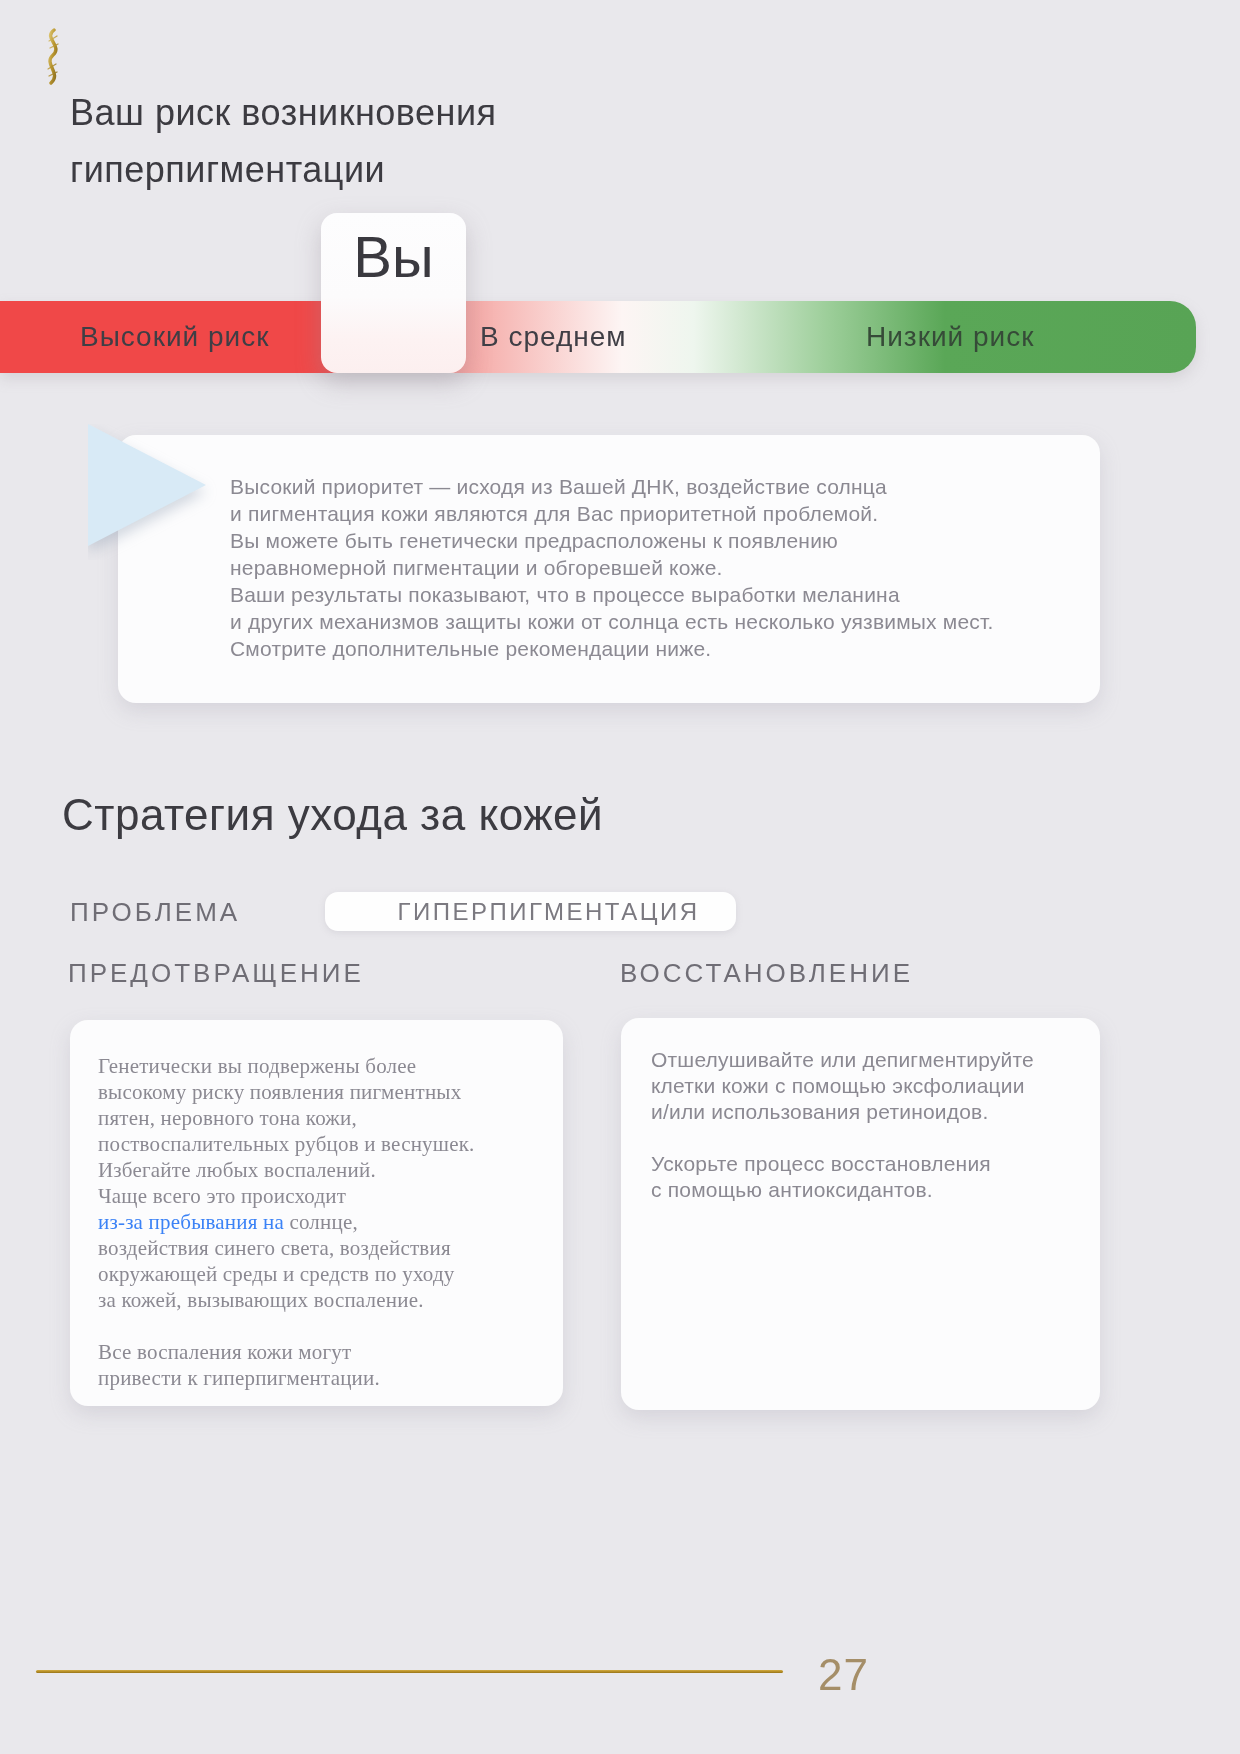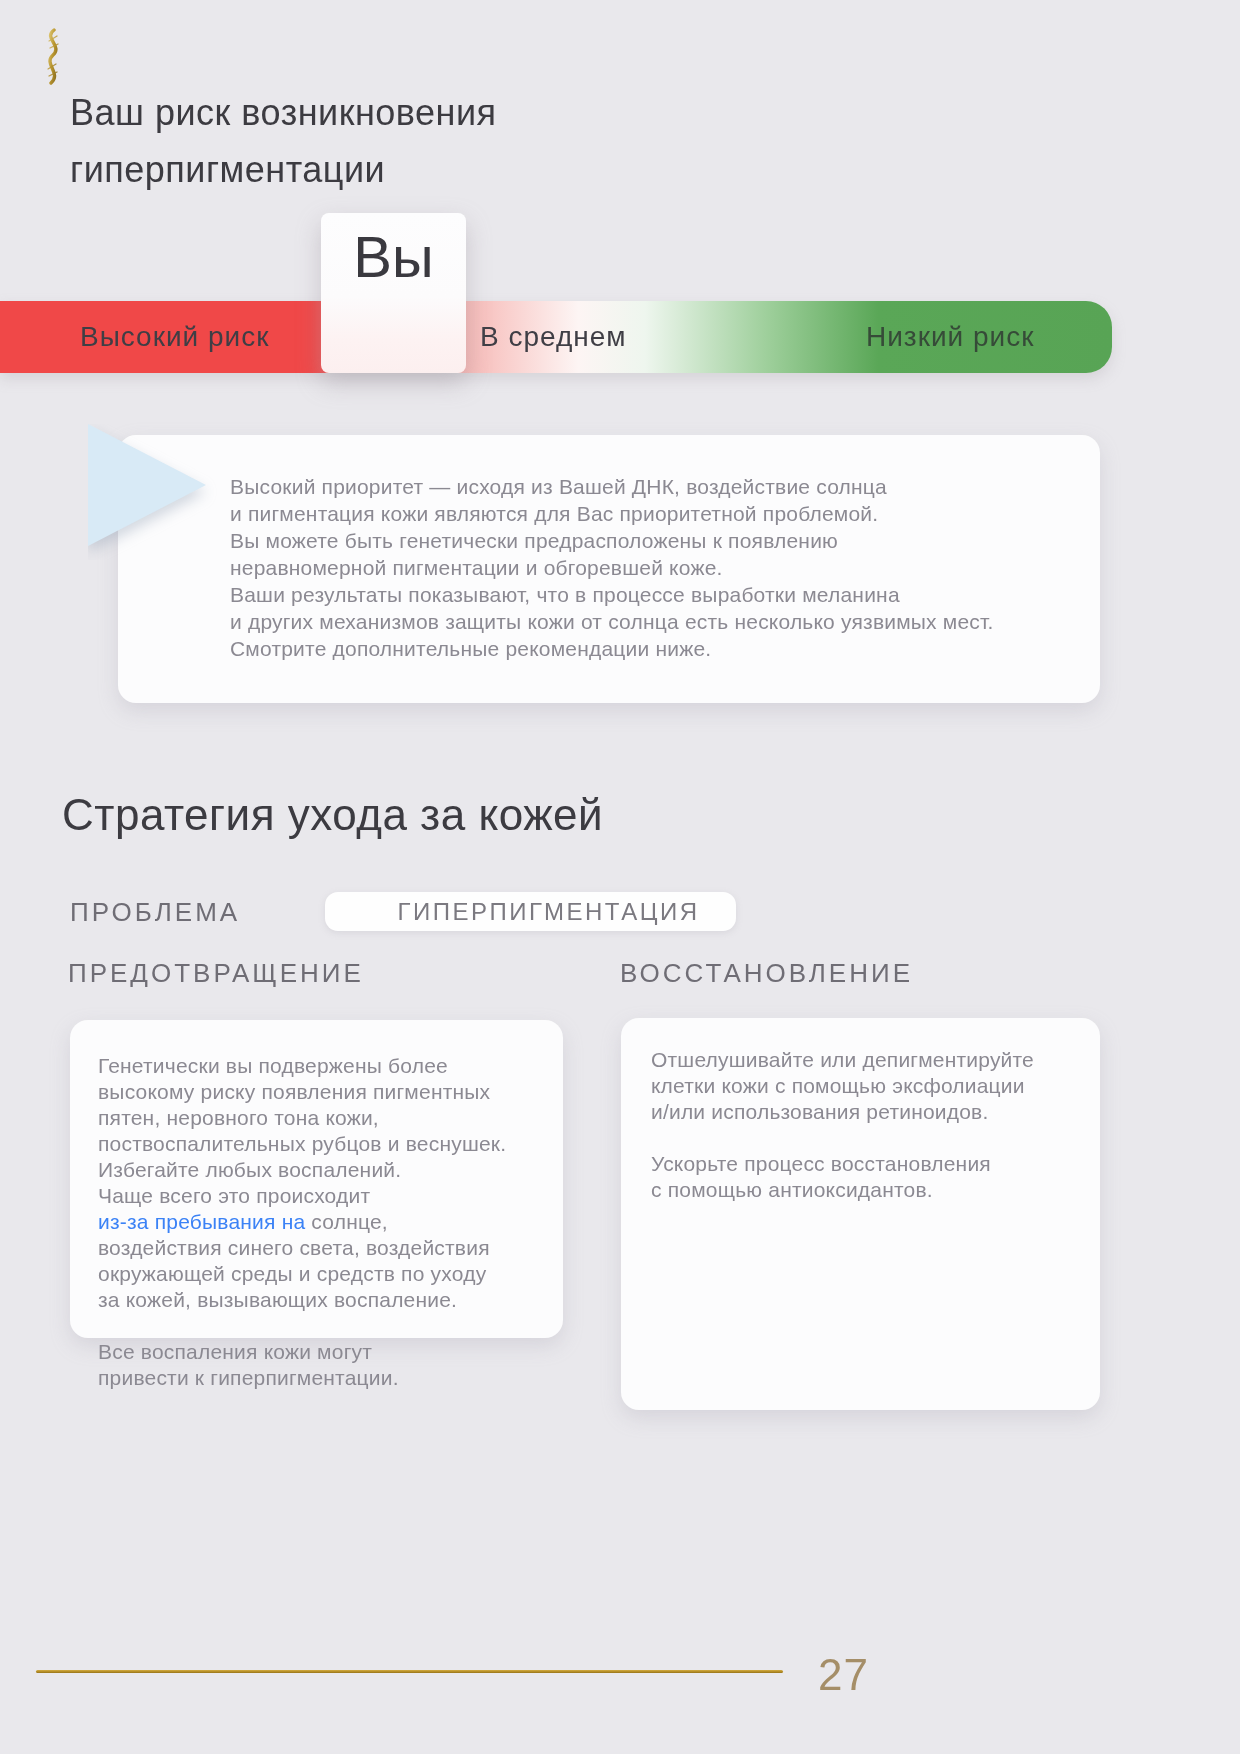--- a/index.html
+++ b/index.html
@@ -14,40 +14,40 @@
   }
   
   .logo{position:absolute;left:40px;top:28px;width:26px;height:58px;}
   .page-title{
     position:absolute;left:70px;top:84px;
     font-size:36px;line-height:57px;font-weight:300;
     color:#3c3b41;letter-spacing:.5px;
   }
   
   .risk-bar{
-    position:absolute;left:0;top:301px;width:1112px;height:72px;
+    position:absolute;left:0;top:301px;width:1196px;height:72px;
     border-radius:0 26px 26px 0;
     background:linear-gradient(90deg,
       #f04848 0%, #f04848 28%,
       #f6b4b1 41%, #fdf5f4 52%,
       #eef6ee 58%, #9ecf9b 69%,
       #5aa757 79%, #58a455 100%);
     box-shadow:0 6px 14px rgba(160,150,160,.25);
     z-index:1;
   }
   .bar-label{
     position:absolute;top:0;height:72px;display:flex;align-items:center;
     font-size:28px;font-weight:300;color:#3f3e45;letter-spacing:1px;
   }
   .bar-label.high{left:80px;}
   .bar-label.medium{left:480px;}
   .bar-label.low{left:866px;color:#364b38;}
   .you-marker{
     position:absolute;left:321px;top:213px;width:145px;height:160px;
-    border-radius:8px;
+    border-radius:16px;
     background:linear-gradient(180deg,#fdfdfe 0%,#fcfbfc 52%,#fdf2f2 80%,#fcefef 100%);
     box-shadow:0 10px 24px rgba(150,140,150,.38);
     z-index:2;
     display:flex;justify-content:center;
   }
   .you-marker .you-text{
     margin-top:12px;
     font-size:58px;font-weight:200;line-height:64px;color:#3a393f;
   }
   
@@ -80,21 +80,21 @@
     display:flex;align-items:center;justify-content:center;
     font-size:24px;font-weight:300;letter-spacing:2.5px;color:#7b7980;padding-left:36px;
   }
   .prevention-heading{position:absolute;left:68px;top:958px;}
   .recovery-heading{position:absolute;left:620px;top:958px;}
   .strategy-card{
     background:#fcfcfd;border-radius:18px;
     box-shadow:0 8px 20px rgba(165,160,175,.28);
     position:absolute;
   }
-  .prevention-card{left:70px;top:1020px;width:493px;height:318px;}
+  .prevention-card{left:70px;top:1020px;width:493px;height:386px;font-family:Liberation Serif, serif;}
   .recovery-card{left:621px;top:1018px;width:479px;height:392px;}
   .card-body{
     position:absolute;
     font-size:21px;line-height:26px;font-weight:300;
     color:#8b8992;letter-spacing:.2px;
   }
   .prevention-card .card-body{left:28px;top:33px;right:20px;}
   .recovery-card .card-body{left:30px;top:29px;right:20px;}
   .para{white-space:pre-line;margin:0;}
   .gap{height:26px;}

